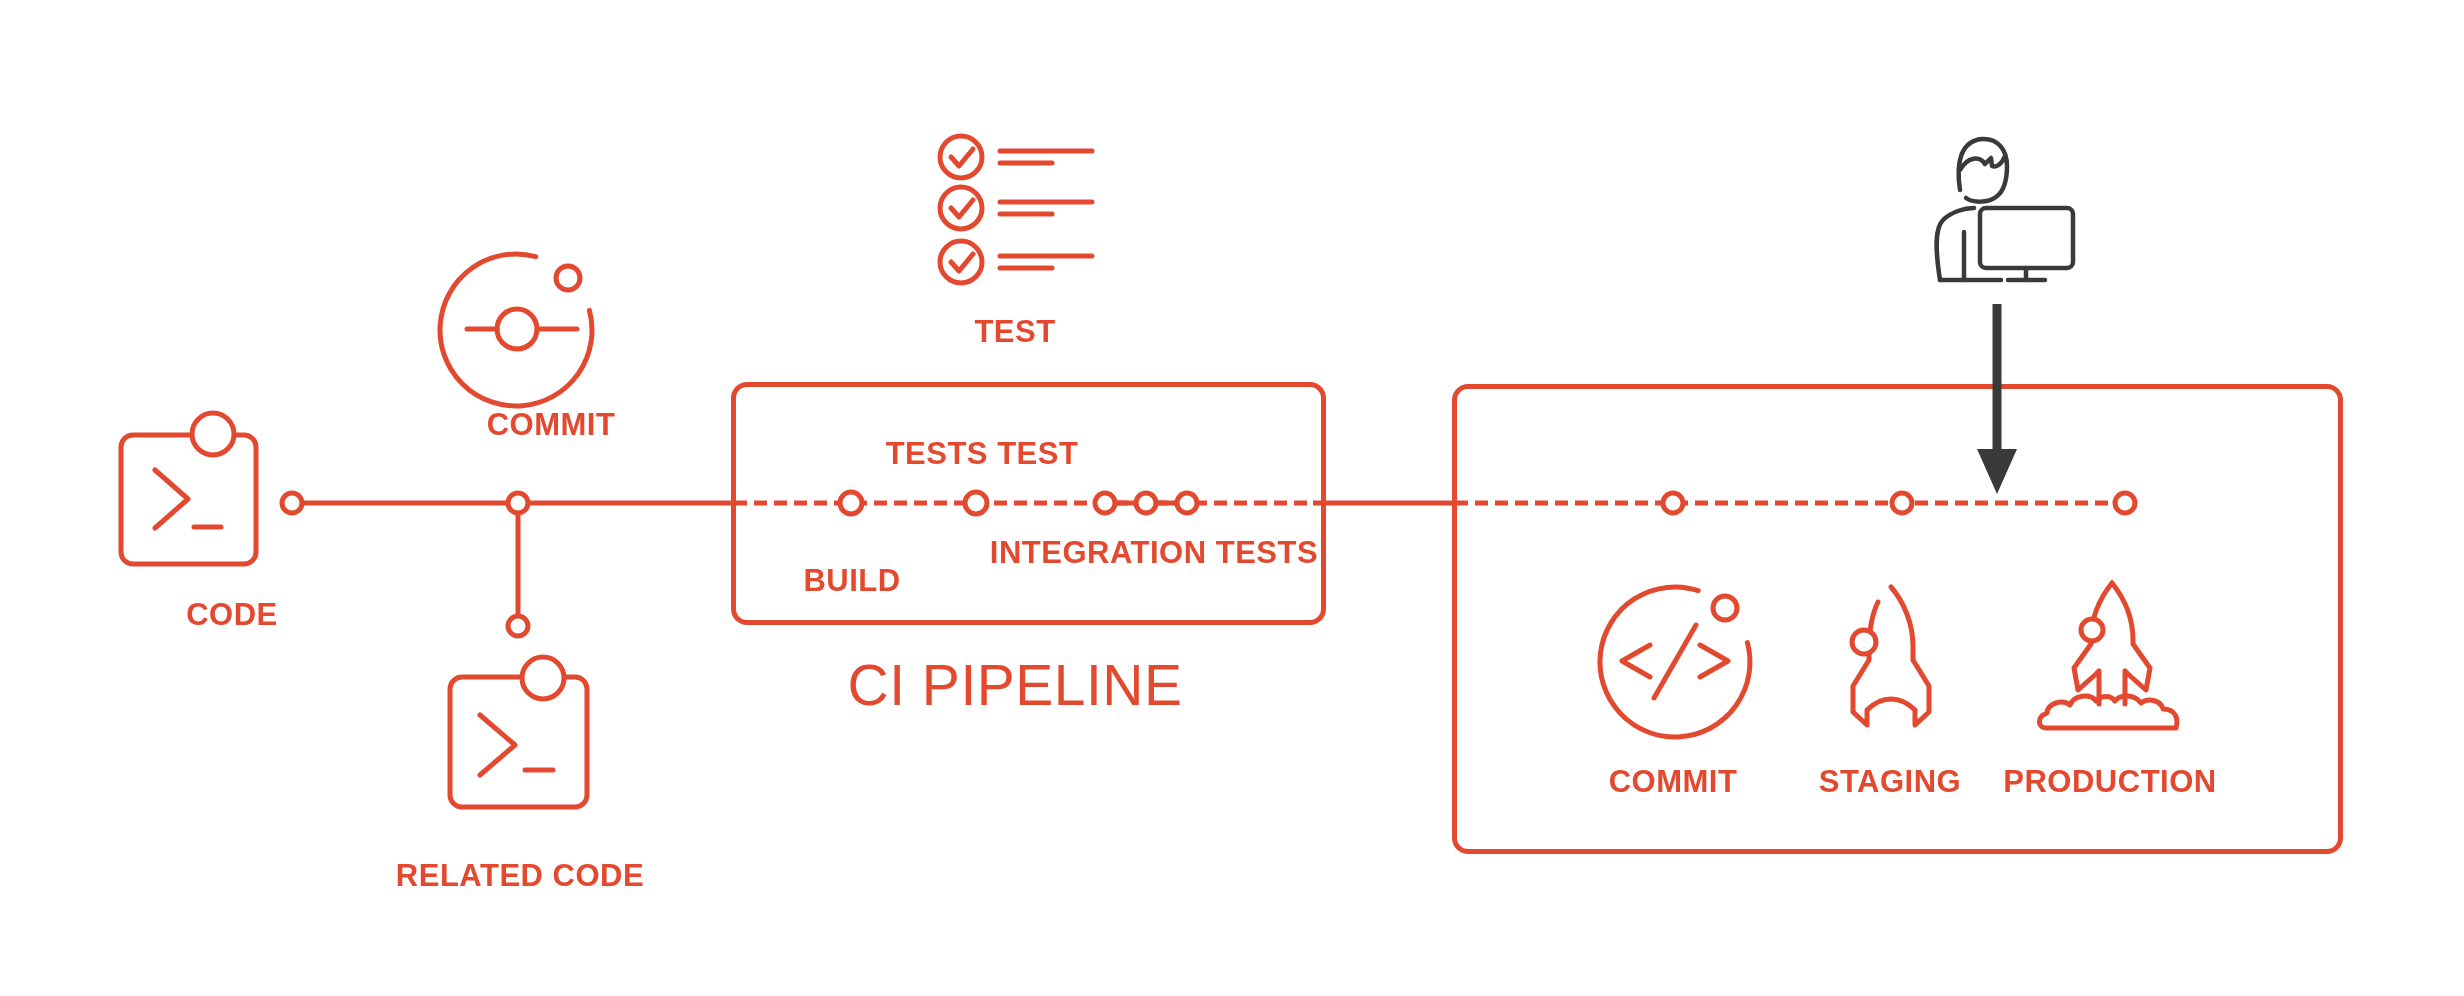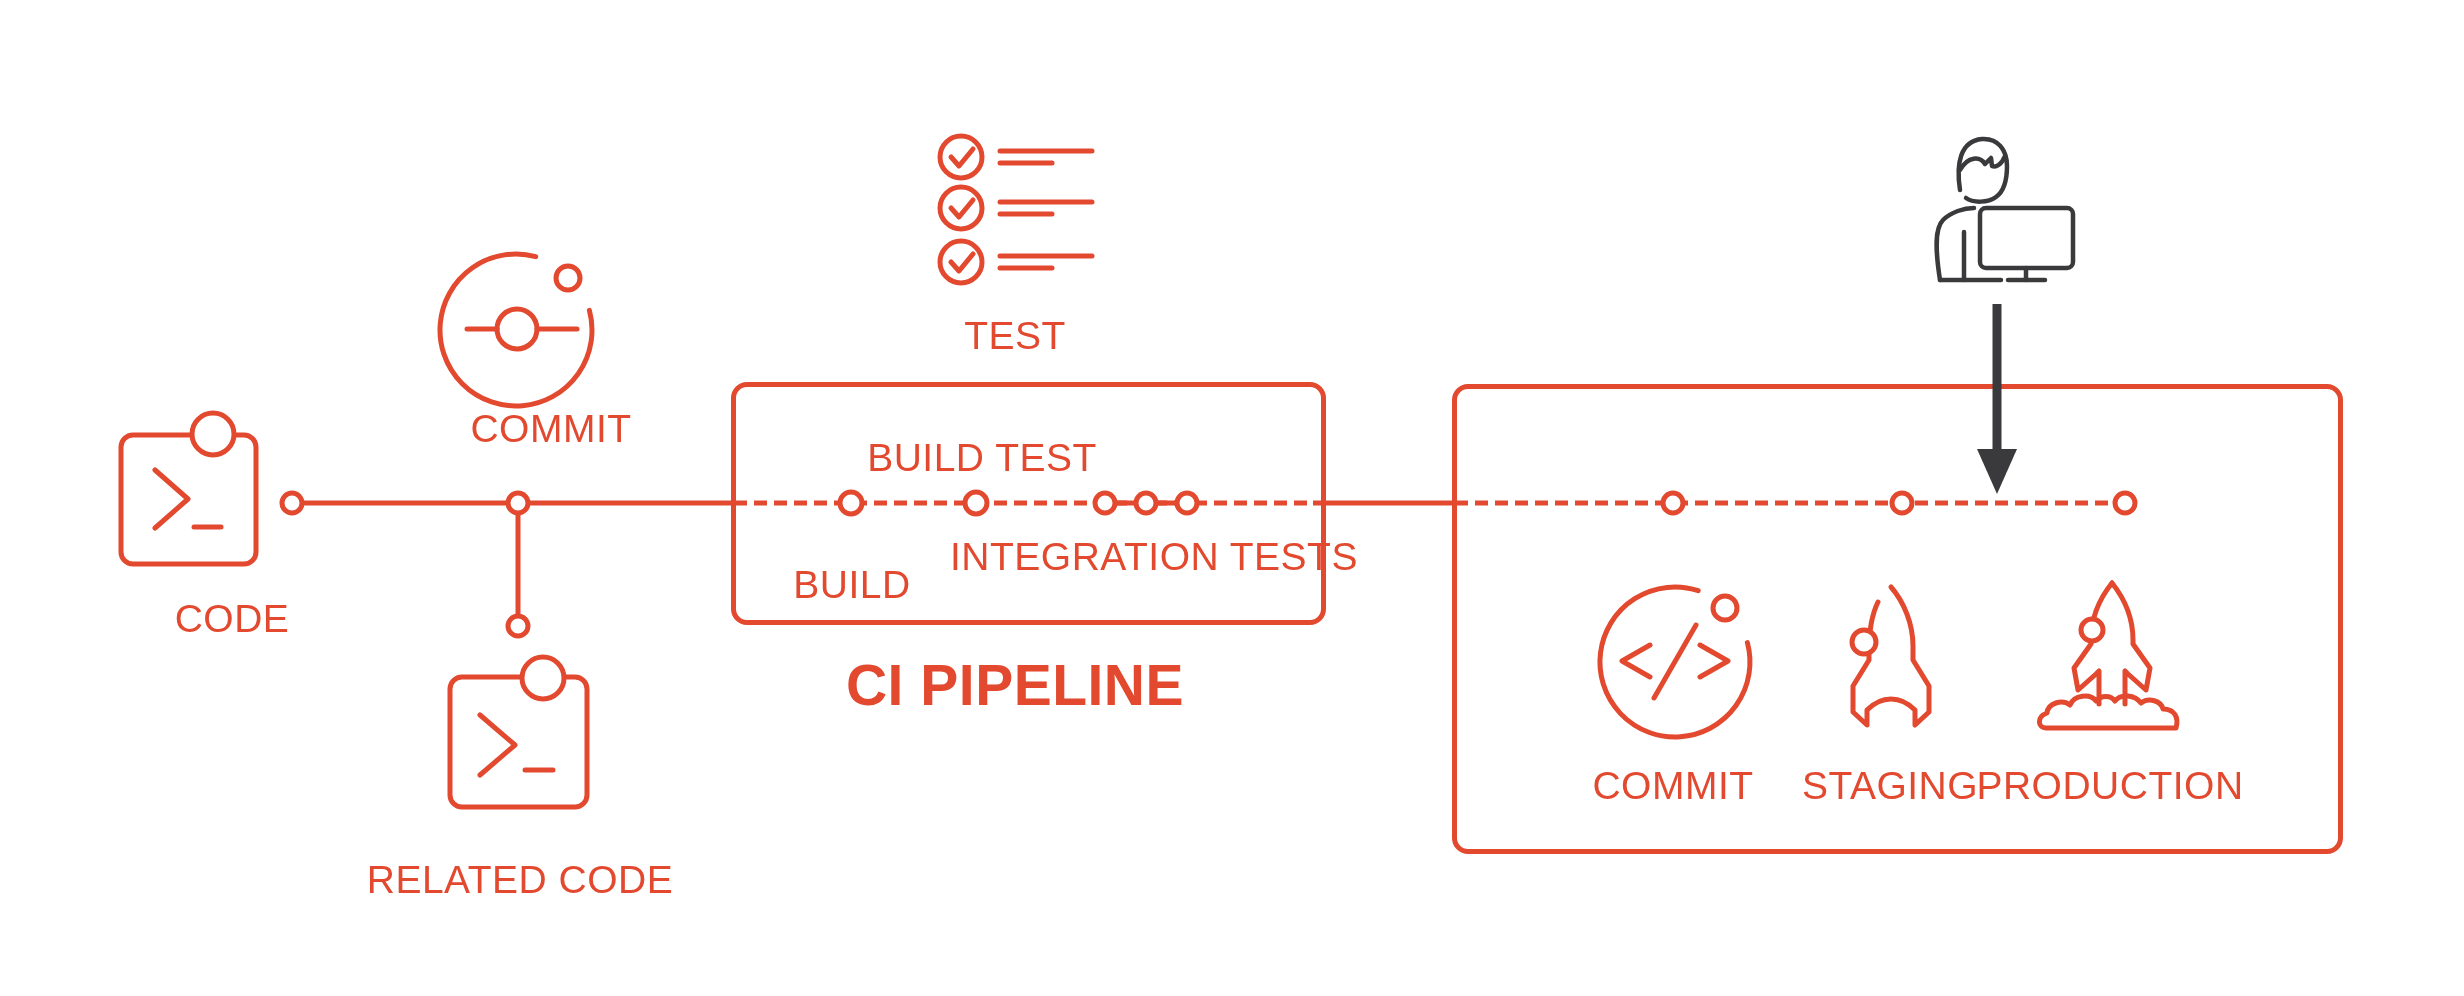--- a/index.html
+++ b/index.html
@@ -5,26 +5,26 @@
   html,body{margin:0;padding:0;background:#ffffff;}
   .canvas{
     position:relative;width:2464px;height:996px;background:#ffffff;overflow:hidden;
     font-family:"Liberation Sans",sans-serif;
   }
   .abs{position:absolute;}
   .box{
     position:absolute;border:5px solid #e2492f;border-radius:16px;background:transparent;
   }
   .lbl{
-    position:absolute;color:#e2492f;font-size:39px;line-height:1;letter-spacing:0.5px;
-    transform:translateX(-50%);white-space:nowrap;font-weight:400;
+    position:absolute;color:#e2492f;font-size:31px;line-height:1;letter-spacing:0.5px;
+    transform:translateX(-50%);white-space:nowrap;font-weight:700;
   }
   .ttl{
     position:absolute;color:#e2492f;font-size:57px;line-height:1;letter-spacing:0.5px;
-    transform:translateX(-50%);white-space:nowrap;font-weight:700;
+    transform:translateX(-50%);white-space:nowrap;font-weight:400;
   }
   svg{display:block;}
   .red-stroke{stroke:#e2492f;stroke-width:5;fill:none;stroke-linecap:round;stroke-linejoin:round;}
 </style>
 </head>
 <body>
 
 <div class="canvas">
 
   <div class="box" style="left:731px;top:382px;width:585px;height:233px;"></div>
@@ -141,21 +141,21 @@
   <svg class="abs" style="left:1974px;top:304px;" width="46" height="192" viewBox="0 0 46 192">
     <rect x="18.5" y="0" width="9" height="148" fill="#3a3a3c"></rect>
     <polygon points="3,145 43,145 23,190" fill="#3a3a3c"></polygon>
   </svg>
 
   <div class="lbl" style="left:192px;top:599px;margin-left:40px;">CODE</div>
   <div class="lbl" style="left:518px;top:409px;margin-left:33px;">COMMIT</div>
   <div class="lbl" style="left:520px;top:860px;">RELATED CODE</div>
   <div class="lbl" style="left:1015px;top:316px;">TEST</div>
   <div class="lbl" style="left:852px;top:565px;">BUILD</div>
-  <div class="lbl" style="left:982px;top:438px;">BUILD TEST</div>
+  <div class="lbl" style="left:982px;top:438px;">TESTS TEST</div>
   <div class="lbl" style="left:1154px;top:537px;">INTEGRATION TESTS</div>
   <div class="lbl" style="left:1673px;top:766px;">COMMIT</div>
   <div class="lbl" style="left:1890px;top:766px;">STAGING</div>
   <div class="lbl" style="left:2110px;top:766px;">PRODUCTION</div>
 
   <div class="ttl" style="left:1015px;top:657px;">CI PIPELINE</div>
 
 </div>
 
 </body></html>

